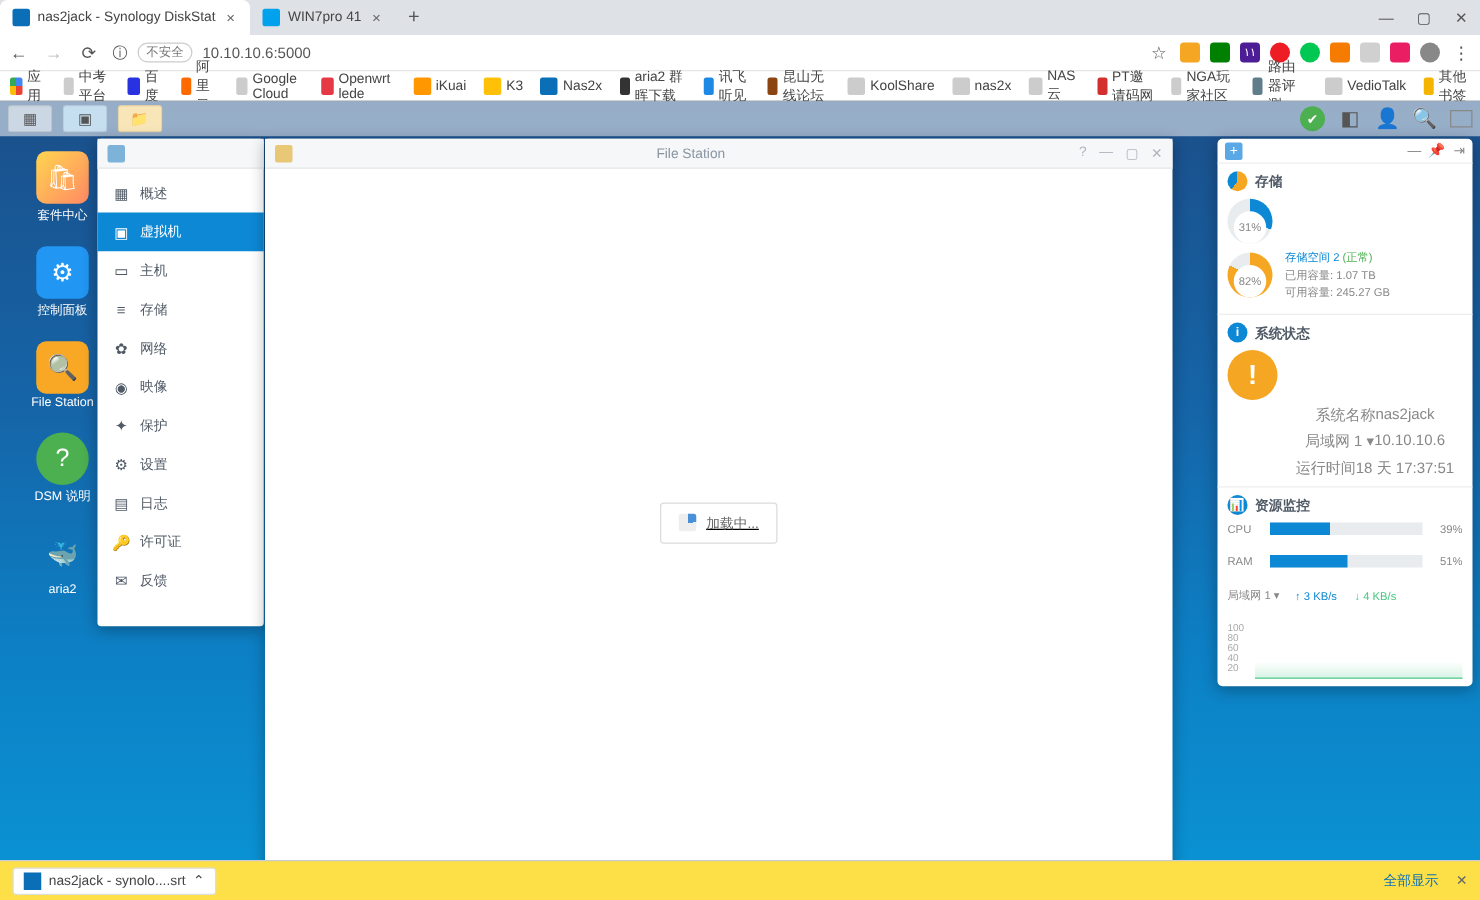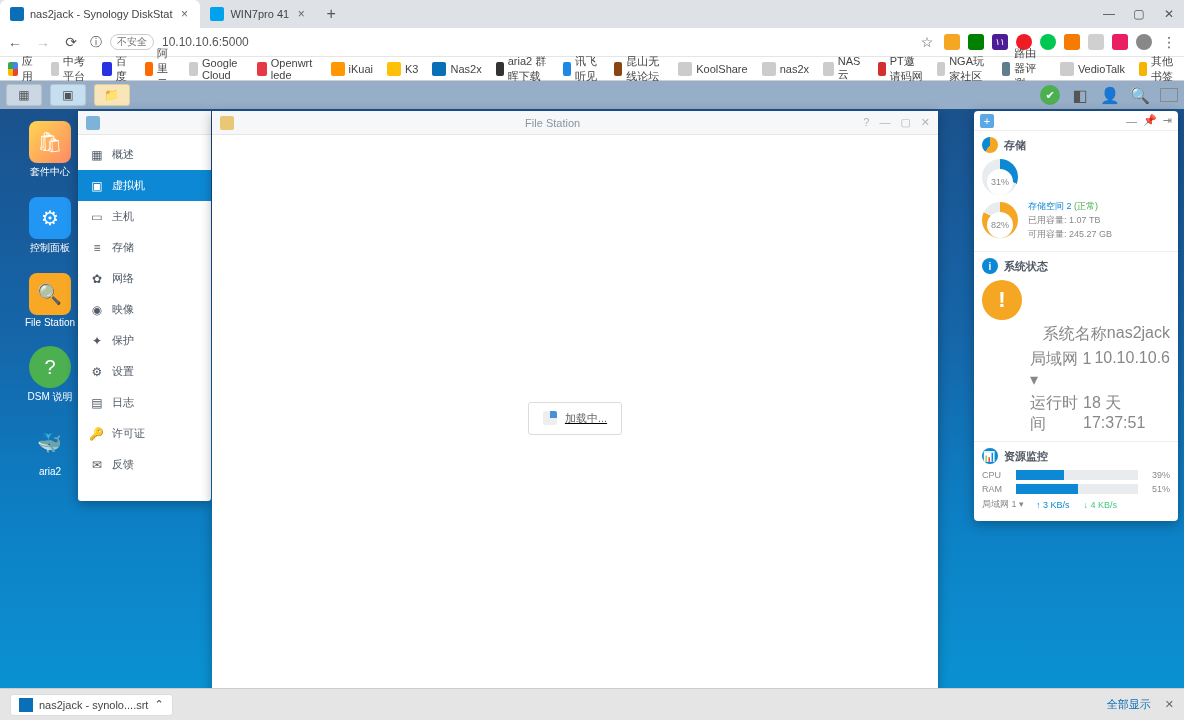--- a/index.html
+++ b/index.html
@@ -70,31 +70,31 @@
 .dash-sec-ico { width: 16px; height: 16px; border-radius: 50%; display: flex; align-items: center; justify-content: center; font-size: 10px; color: #fff; }
 .storage-row { display: flex; align-items: center; gap: 10px; margin-bottom: 4px; }
 .ring { width: 36px; height: 36px; border-radius: 50%; display: flex; align-items: flex-end; justify-content: center; font-size: 9px; color: #888; font-family: monospace; }
 .storage-info { flex: 1; font-family: monospace; font-size: 9px; line-height: 14px; color: #888; }
 .storage-info .label { color: #0d88d4; }
 .storage-info .status { color: #4caf50; }
 .attn-box { display: flex; gap: 10px; align-items: flex-start; }
 .attn-ico { width: 40px; height: 40px; border-radius: 50%; background: #f5a623; color: #fff; display: flex; align-items: center; justify-content: center; font-size: 22px; font-weight: bold; }
 .attn-title { color: #f5a623; font-weight: bold; font-size: 12px; }
 .attn-msg { font-size: 9px; color: #888; font-family: monospace; }
-.kv-row { display: flex; justify-content: flex-end; font-size: 16px; color: #888; margin-top: 4px; font-family: monospace; margin-left: 48px; }
-.bar-row { display: flex; align-items: center; gap: 6px; font-size: 9px; color: #888; margin-bottom: 4px; font-family: monospace; }
+.kv-row { display: flex; justify-content: center; font-size: 12px; color: #888; margin-top: 4px; font-family: monospace; margin-left: 48px; }
+.bar-row { display: flex; align-items: center; gap: 6px; font-size: 9px; color: #888; margin-bottom: 16px; font-family: monospace; }
 .bar-label { width: 28px; }
 .bar { flex: 1; height: 10px; background: #e8ecef; position: relative; }
 .bar-fill { height: 100%; background: #0d88d4; }
 .bar-val { width: 26px; text-align: right; }
 .graph { height: 44px; background: linear-gradient(180deg, transparent 70%, rgba(68,200,130,0.2) 100%); border-bottom: 1px solid #44c882; position: relative; margin-top: 4px; }
 .graph-labels { position: absolute; left: -22px; top: 0; font-size: 8px; color: #aaa; display: flex; flex-direction: column; gap: 0; line-height: 8px; }
 
 
-.download-bar { position: absolute; bottom: 0; left: 0; right: 0; height: 32px; background: #e5e5e5; border-top: 1px solid #ccc; display: flex; align-items: center; padding: 0 10px; font-size: 11px; color: #444; }
+.download-bar { position: absolute; bottom: 0; left: 0; right: 0; height: 32px; background: #fde047; border-top: 1px solid #ccc; display: flex; align-items: center; padding: 0 10px; font-size: 11px; color: #444; }
 .dl-item { display: flex; align-items: center; gap: 6px; border: 1px solid #ddd; padding: 3px 8px; border-radius: 3px; background: #fff; }
 .dl-right { margin-left: auto; display: flex; align-items: center; gap: 14px; color: #0b6fb8; }
 </style>
 </head>
 <body>
 
 <div class="browser-chrome">
   <div class="tab-bar">
     <div class="tab active">
       <span class="tab-icon"></span>
@@ -399,20 +399,30 @@
         <div class="bar">
             <div class="bar-fill" style="width:51%"></div>
           </div>
         <span class="bar-val">51%</span>
       </div>
       <div class="bar-row">
         <span class="bar-label" style="width:48px">局域网 1 ▾</span>
         <span style="color:#0d88d4">↑ 3 KB/s</span>
         <span style="color:#44c882;margin-left:8px">↓ 4 KB/s</span>
       </div>
+      <div style="position:relative;margin-left:22px">
+        <div class="graph"></div>
+        <div class="graph-labels">
+          <span>100</span>
+          <span>80</span>
+          <span>60</span>
+          <span>40</span>
+          <span>20</span>
+        </div>
+      </div>
     </div>
   </div>
 </div>
 
 <div class="download-bar">
   <div class="dl-item">
     <span style="width:14px;height:14px;background:#0b6fb8;display:inline-block"></span>
     <span>nas2jack - synolo....srt</span>
     <span>⌃</span>
   </div>

